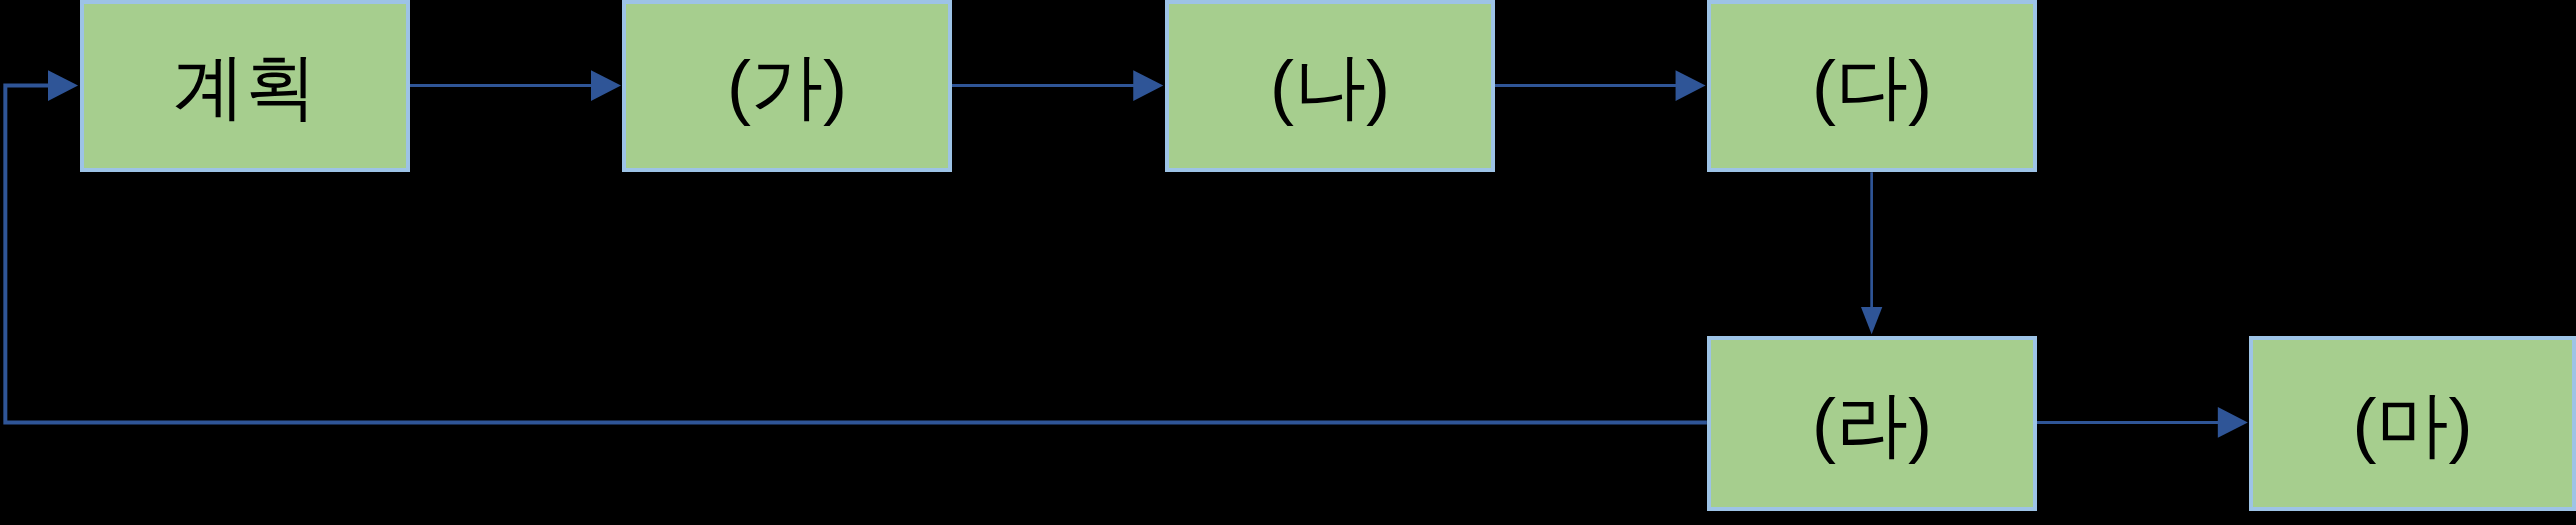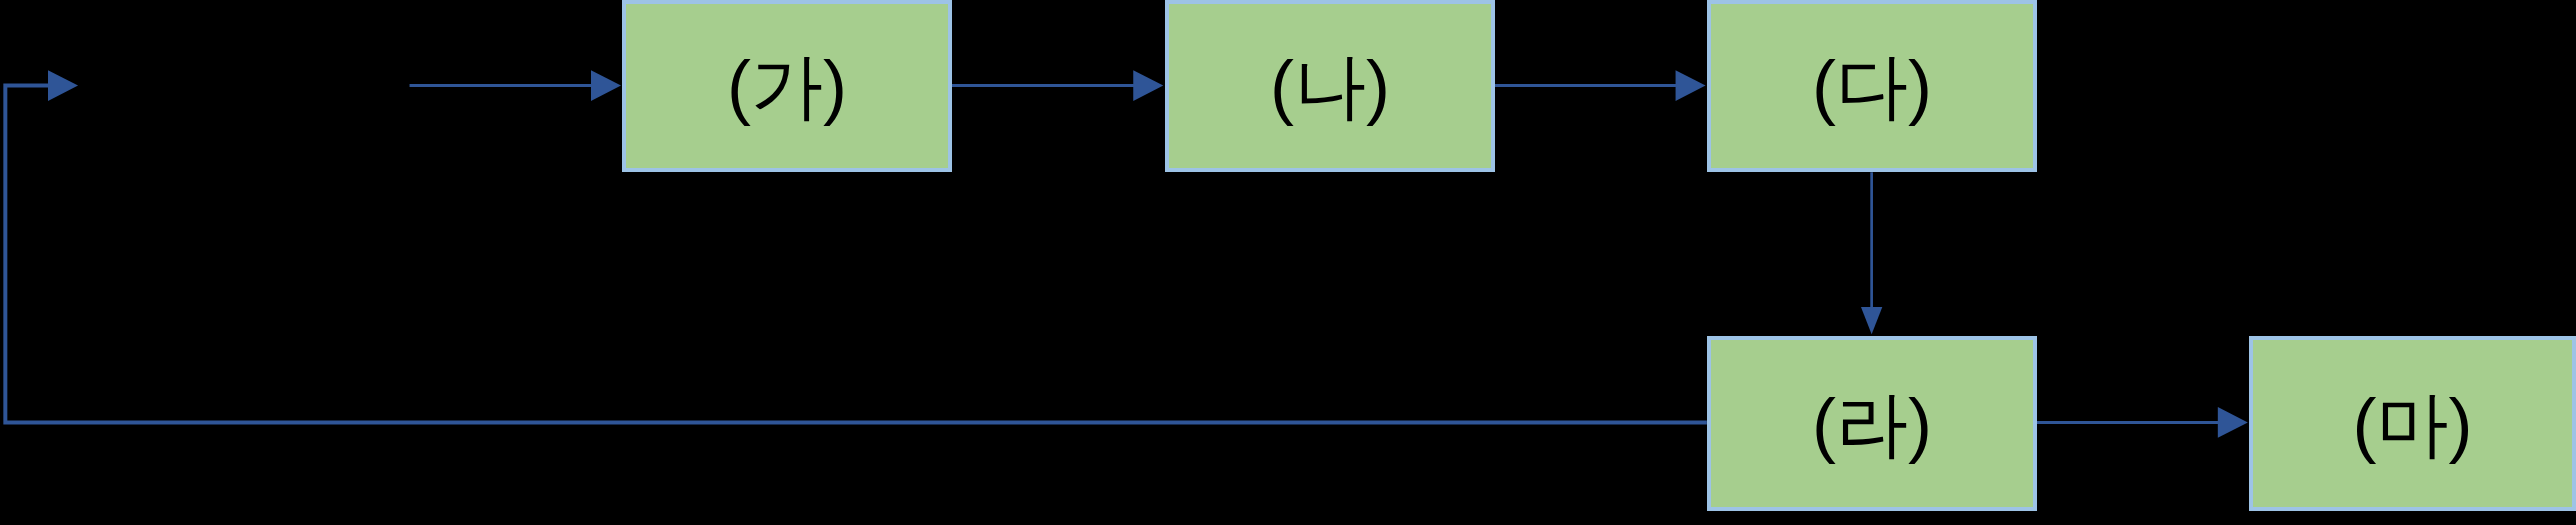--- a/index.html
+++ b/index.html
@@ -73,20 +73,23 @@
       <line class="ln thin" x1="2806" y1="258" x2="2806" y2="462"></line>
       <polygon class="head" points="2790,460 2822,460 2806,501"></polygon>
     </g>
 
     <g>
       <line class="ln" x1="3053" y1="633" x2="3327" y2="633"></line>
       <polygon class="head" points="3325,610 3325,656 3370,633"></polygon>
     </g>
   </svg>
 
+  <div class="node" style="left:80px;top:0;width:330px;height:172px">
+    <span>계획</span>
+  </div>
 
   <div class="node" style="left:622px;top:0;width:330px;height:172px">
     <span>(가)</span>
   </div>
 
   <div class="node" style="left:1165px;top:0;width:330px;height:172px">
     <span>(나)</span>
   </div>
 
   <div class="node" style="left:1707px;top:0;width:330px;height:172px">

